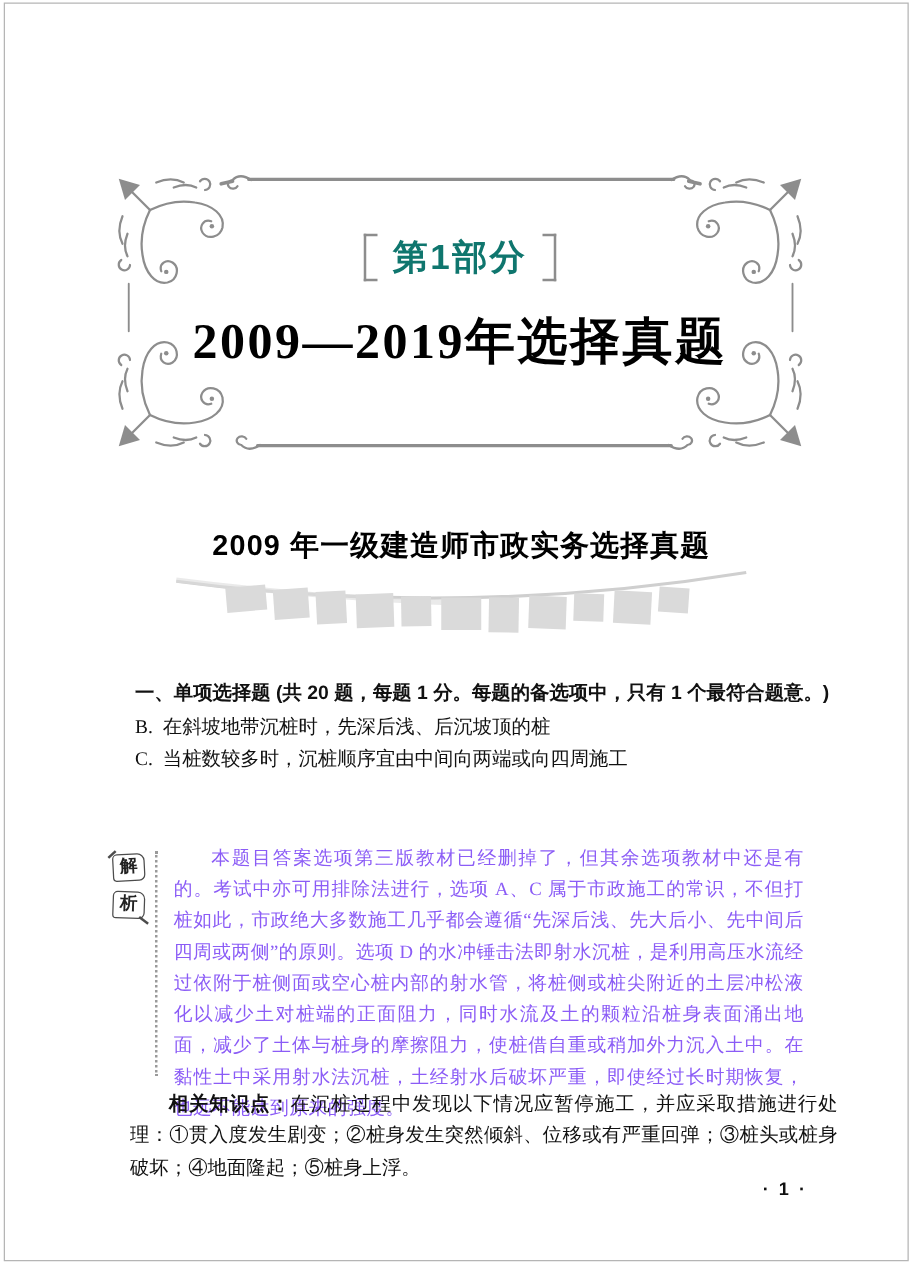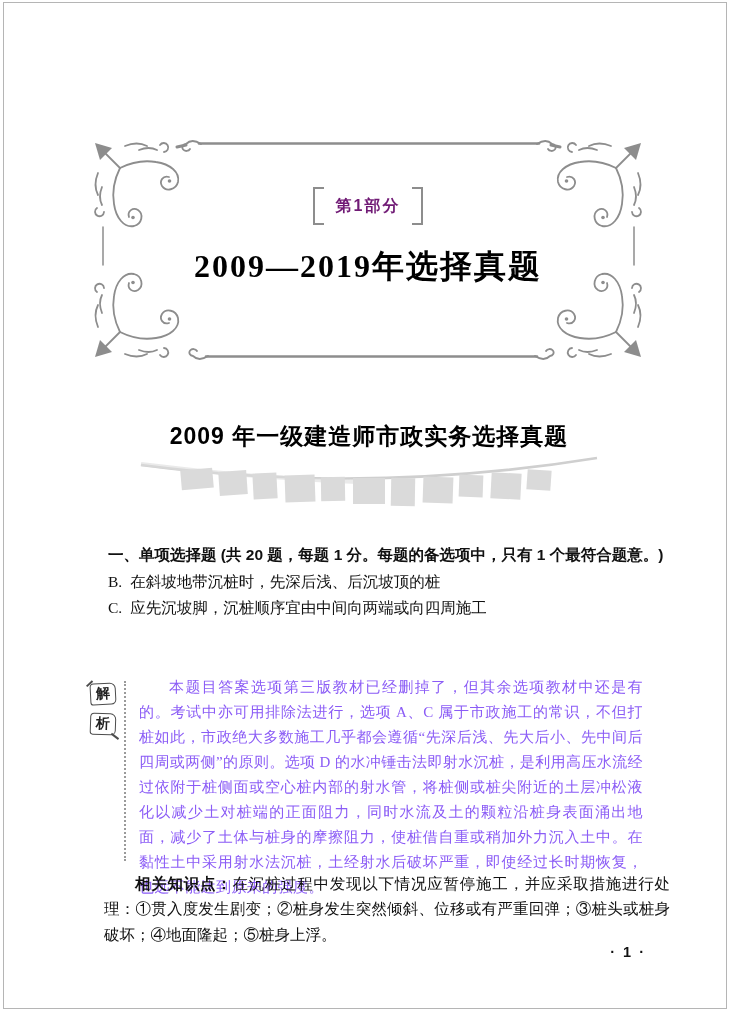--- a/index.html
+++ b/index.html
@@ -10,24 +10,24 @@
 
   
   .frame{position:absolute;left:85px;top:134px;width:558px;height:226px;}
   .frame svg.frame-art{position:absolute;left:0;top:0;width:558px;height:226px;}
   .part-row{position:absolute;left:0;top:50px;width:100%;height:38px;
             display:flex;align-items:center;justify-content:center;gap:12px;}
   .bracket{display:inline-block;width:9px;height:34px;}
   .bracket.l{border-left:2px solid #8d8d8d;border-top:2px solid #8d8d8d;border-bottom:2px solid #8d8d8d;}
   .bracket.r{border-right:2px solid #8d8d8d;border-top:2px solid #8d8d8d;border-bottom:2px solid #8d8d8d;}
   .part-label{font-family:"Liberation Sans","DejaVu Sans",sans-serif;
-              font-weight:700;font-size:16px;letter-spacing:2px;color:#701a75;}
+              font-weight:700;font-size:28px;letter-spacing:2px;color:#0f766e;}
   .part-title{position:absolute;left:0;top:108px;width:100%;text-align:center;
               font-family:"Liberation Serif","DejaVu Serif",serif;font-weight:700;
-              font-size:32px;letter-spacing:2px;color:#000;}
+              font-size:40px;letter-spacing:2px;color:#000;}
 
   
   .section-title{position:absolute;left:0;top:418px;width:730px;margin:0;text-align:center;
                  font-family:"Liberation Sans","DejaVu Sans",sans-serif;
                  font-weight:700;font-size:23px;letter-spacing:1px;color:#000;}
   .banner{position:absolute;left:135px;top:452px;width:460px;height:54px;}
 
   
   .content{position:absolute;left:100px;top:536px;width:566px;}
   .content p{margin:4px;font-size:15.5px;line-height:22.3px;}
@@ -131,21 +131,21 @@
       <rect x="388" y="15" width="24" height="20" transform="rotate(4 400 25)"></rect>
     </g>
   </svg>
 
   <div class="content">
     <p class="q-heading">一、单项选择题 (共 20 题，每题 1 分。每题的备选项中，只有 1 个最符合题意。)</p>
     <p class="q-option">
       <span class="opt-label">B.</span><span>在斜坡地带沉桩时，先深后浅、后沉坡顶的桩</span>
     </p>
     <p class="q-option">
-      <span class="opt-label">C.</span><span>应先沉坡脚，沉桩顺序宜由中间向两端或向四周施工</span>
+      <span class="opt-label">C.</span><span>当桩数较多时，沉桩顺序宜由中间向两端或向四周施工</span>
     </p>
   </div>
 
   <div class="analysis-marker">
     <span class="seal-box b1">解</span>
     <span class="seal-box b2">析</span>
   </div>
   <div class="analysis-rule"></div>
   <p class="analysis-text">本题目答案选项第三版教材已经删掉了，但其余选项教材中还是有的。考试中亦可用排除法进行，选项 A、C 属于市政施工的常识，不但打桩如此，市政绝大多数施工几乎都会遵循“先深后浅、先大后小、先中间后四周或两侧”的原则。选项 D 的水冲锤击法即射水沉桩，是利用高压水流经过依附于桩侧面或空心桩内部的射水管，将桩侧或桩尖附近的土层冲松液化以减少土对桩端的正面阻力，同时水流及土的颗粒沿桩身表面涌出地面，减少了土体与桩身的摩擦阻力，使桩借自重或稍加外力沉入土中。在黏性土中采用射水法沉桩，土经射水后破坏严重，即使经过长时期恢复，也远不能达到原来的强度。</p>
 

